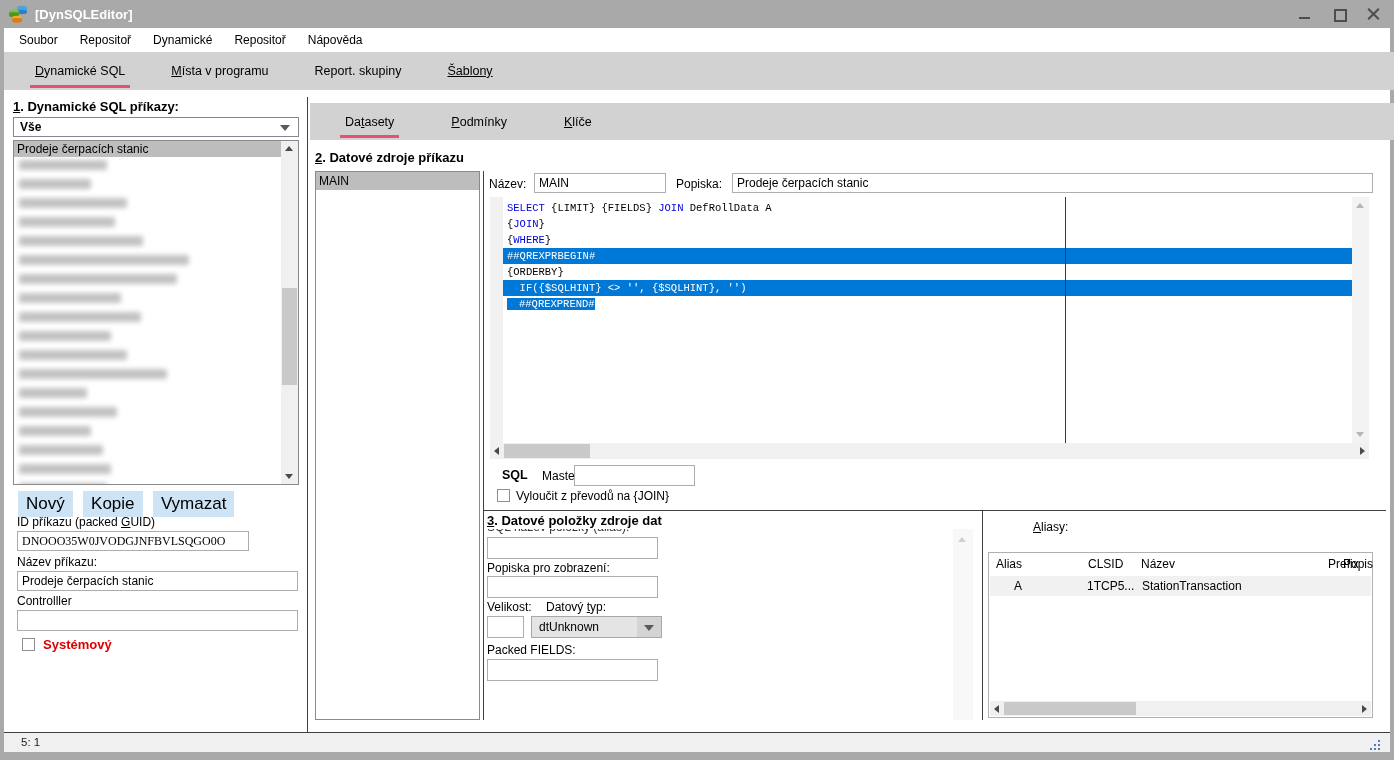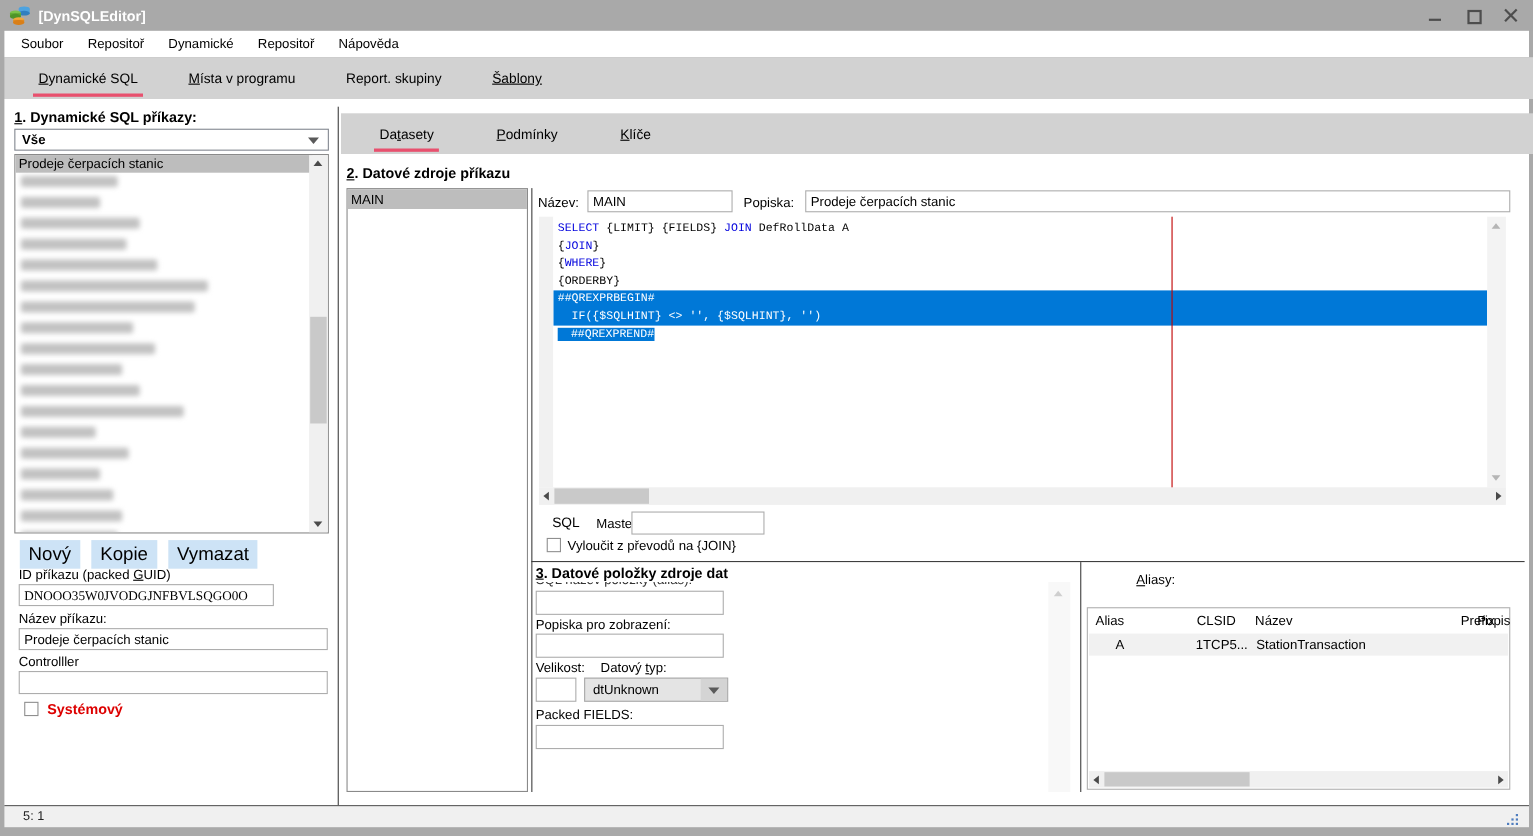--- a/index.html
+++ b/index.html
@@ -1,20 +1,20 @@
 <!DOCTYPE html>
 <html style="--accent: #e8506e; --titlebar: #a9a9a9; --tabstrip: #d2d2d2; --btnblue: #cde3f6; --selgray: #bdbdbd; --selblue: #0078d7; --kw: #0000dd; --guide: #c00000; --sysred: #dd0000;"><head>
 <meta charset="utf-8">
 <style>
   html,body{margin:0;padding:0;}
   body{width:1394px;height:760px;position:relative;background:#a9a9a9;
        font-family:"Liberation Sans",sans-serif;font-size:12px;color:#000;overflow:hidden;}
   .abs{position:absolute;}
   u{text-decoration:underline;}
-  .bold{font-weight:normal;text-align:right;}
+  .bold{font-weight:bold;text-align:right;}
 
   
   #titlebar{left:0;top:0;width:1394px;height:28px;background:var(--titlebar,#a9a9a9);
             display:flex;align-items:center;color:#fff;font-weight:bold;font-size:13px;}
   #app-icon{margin:0 7px 0 9px;width:19px;height:18px;}
   #win-controls{position:absolute;right:14px;top:0;height:28px;display:flex;align-items:center;gap:21px;}
   .wbtn{width:13px;height:13px;position:relative;cursor:default;}
   #min-glyph{position:absolute;left:0;bottom:2px;width:11px;height:2px;background:#4d4d4d;}
   #max-glyph{position:absolute;left:1px;top:1px;width:9px;height:9px;border:2px solid #4d4d4d;}
   .x1,.x2{position:absolute;left:-1px;top:5px;width:15px;height:2px;background:#4d4d4d;}
@@ -258,22 +258,22 @@
 <div class="abs lbl" style="left:489px;top:177px;">Název:</div>
 <input class="txt" style="left: 534px; top: 173px; width: 132px; height: 20px;" value="MAIN">
 <div class="abs lbl" style="left:676px;top:177px;">Popiska:</div>
 <input class="txt" style="left: 732px; top: 173px; width: 641px; height: 20px;" value="Prodeje čerpacích stanic">
 
 <div id="editor-gutter" class="abs"></div>
 <div id="code-lines" class="abs">
     <div class="code-line"><span class="kw">SELECT</span><span> {LIMIT} {FIELDS} </span><span class="kw">JOIN</span><span> DefRollData A</span></div>
     <div class="code-line"><span>{</span><span class="kw">JOIN</span><span>}</span></div>
     <div class="code-line"><span>{</span><span class="kw">WHERE</span><span>}</span></div>
+    <div class="code-line sel-full"><span>##QREXPRBEGIN#</span></div>
     <div class="code-line"><span>{ORDERBY}</span></div>
-    <div class="code-line sel-full"><span>##QREXPRBEGIN#</span></div>
     <div class="code-line sel-full"><span>  IF({$SQLHINT} &lt;&gt; '', {$SQLHINT}, '')</span></div>
     <div class="code-line"><span class="sel-inline"><span>##QREXPREND#</span></span></div>
   </div>
 <div id="guide-line" class="abs"></div>
 <div class="scroll-v" style="left:1352px;top:197px;width:17px;height:246px;background:#f3f3f3;">
   <div class="tri up" style="left:4px;top:6px;border-bottom-color:#b5b5b5;"></div>
   <div class="tri down" style="left:4px;bottom:6px;border-top-color:#b5b5b5;"></div>
 </div>
 <div class="scroll-h" style="left:490px;top:443px;width:879px;height:16px;">
   <div class="tri left" style="left:4px;top:4px;"></div>

